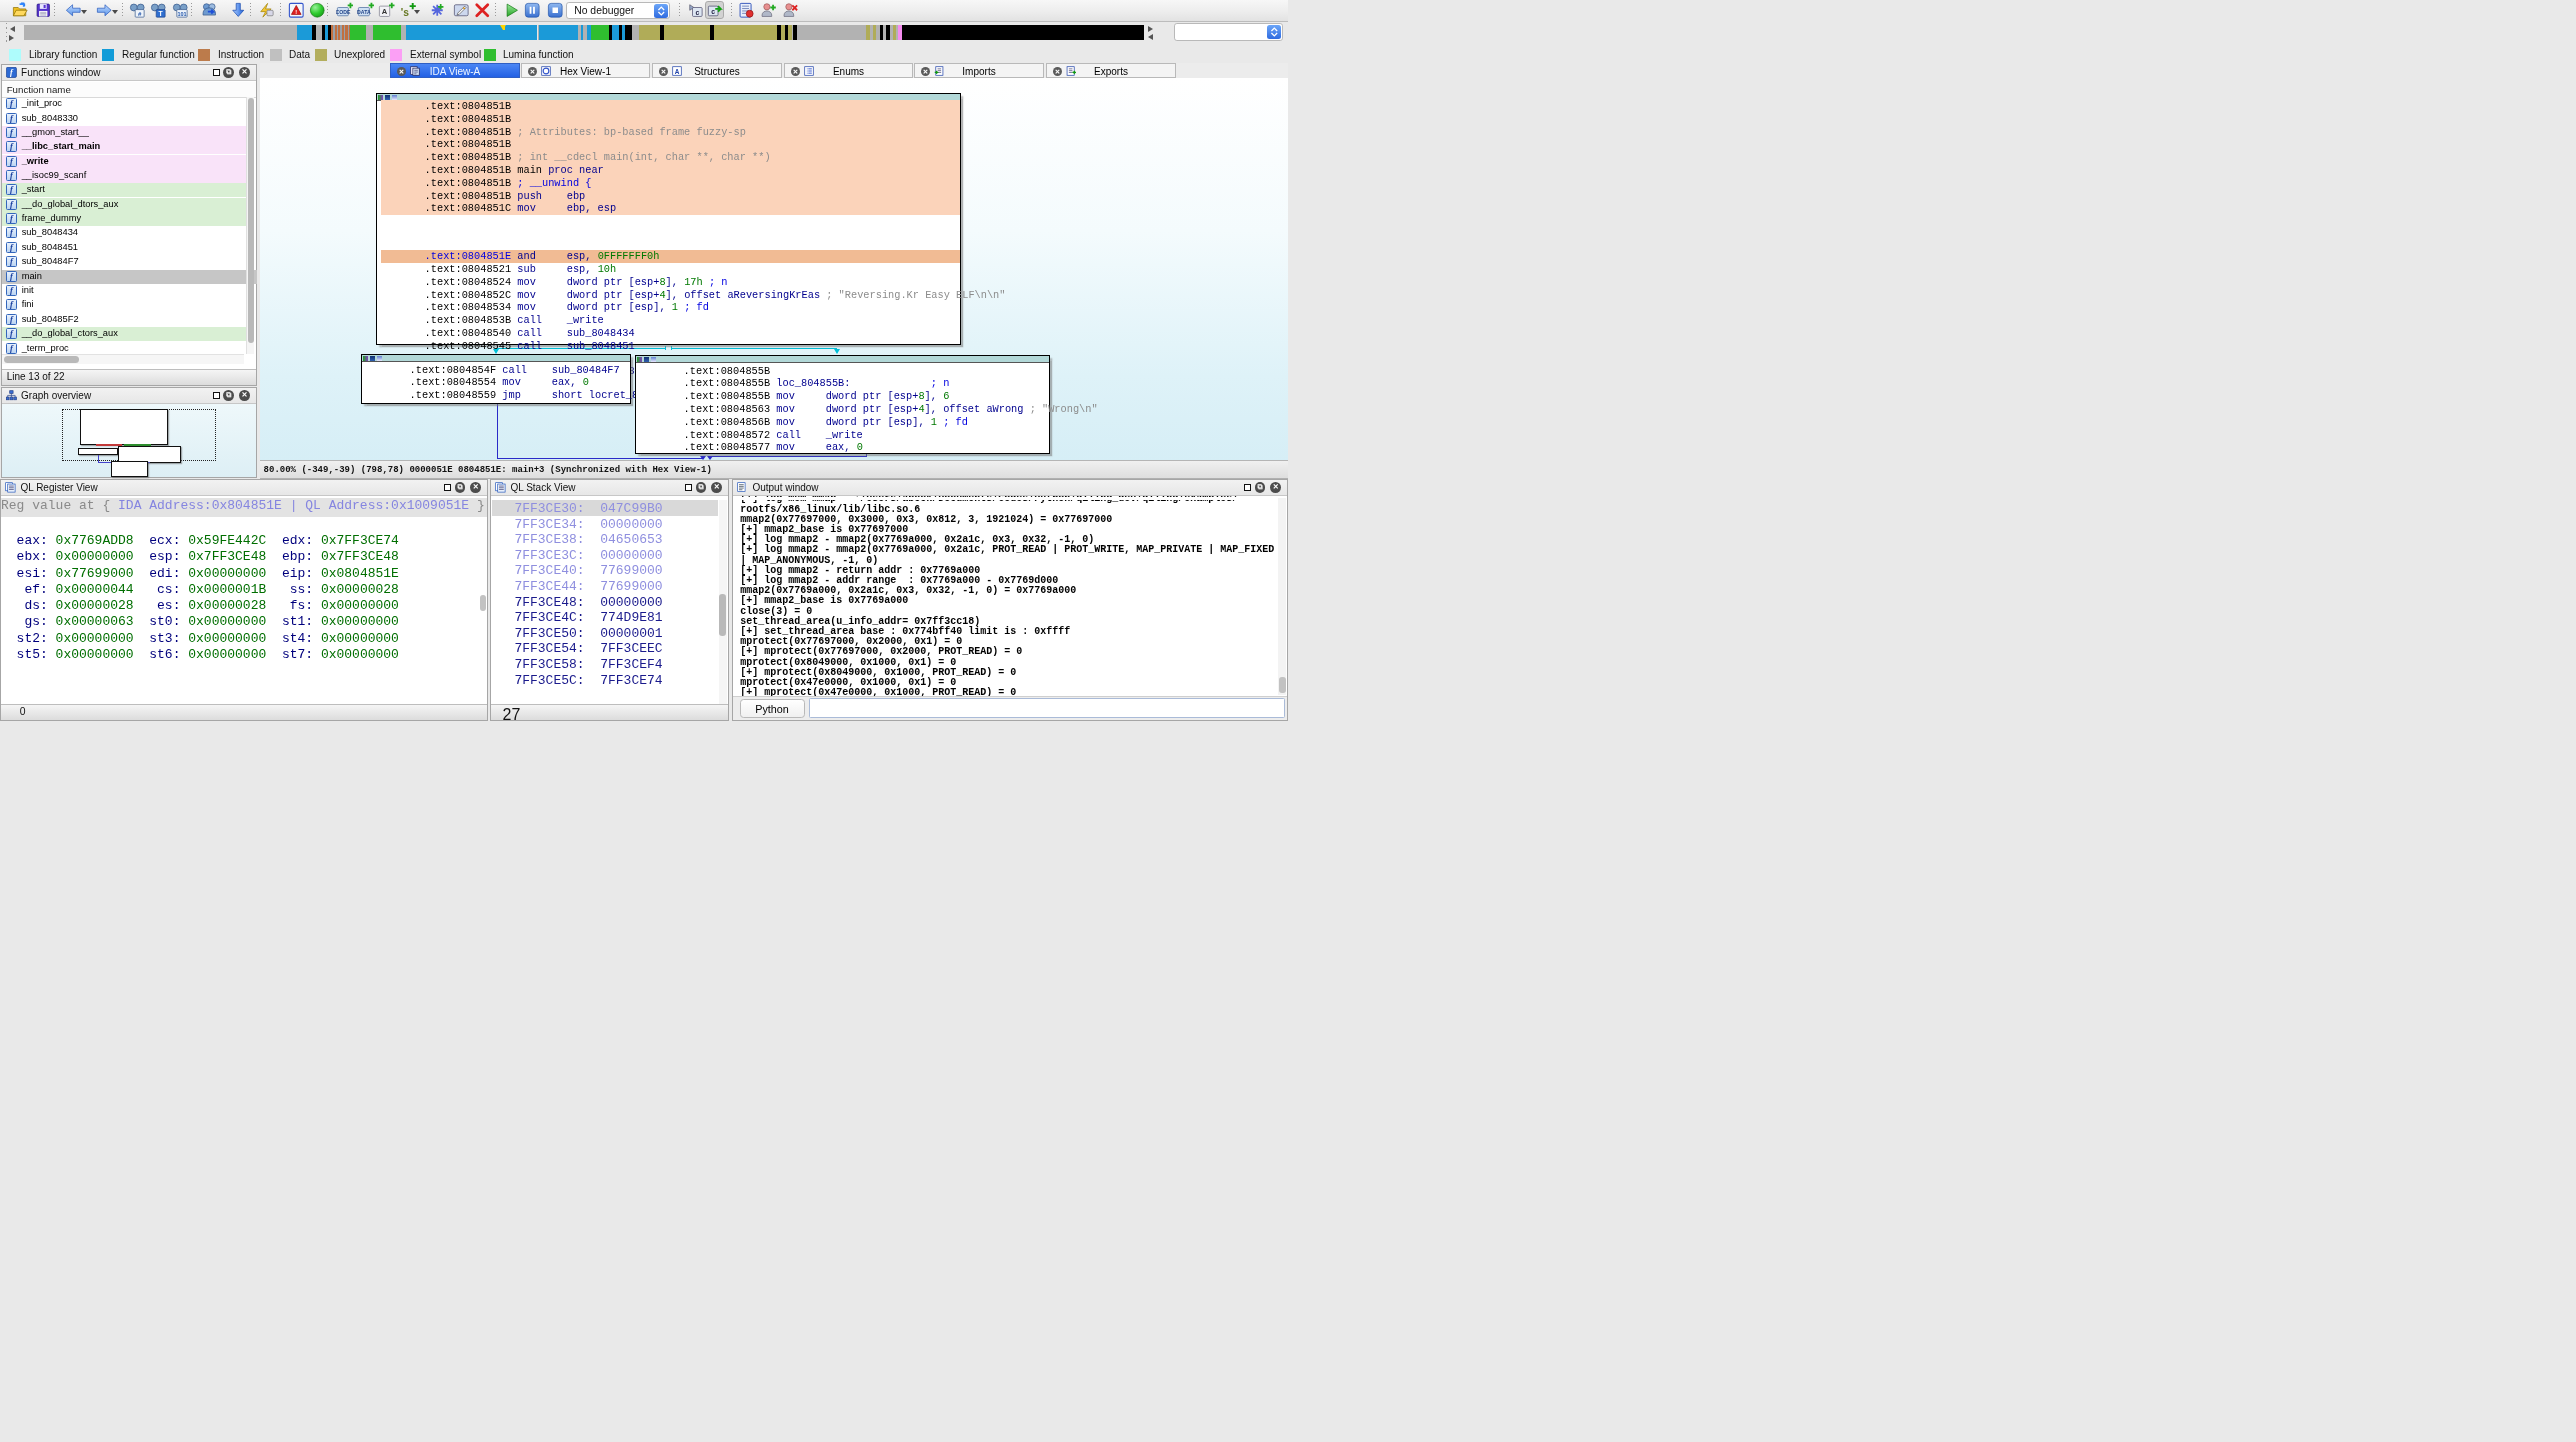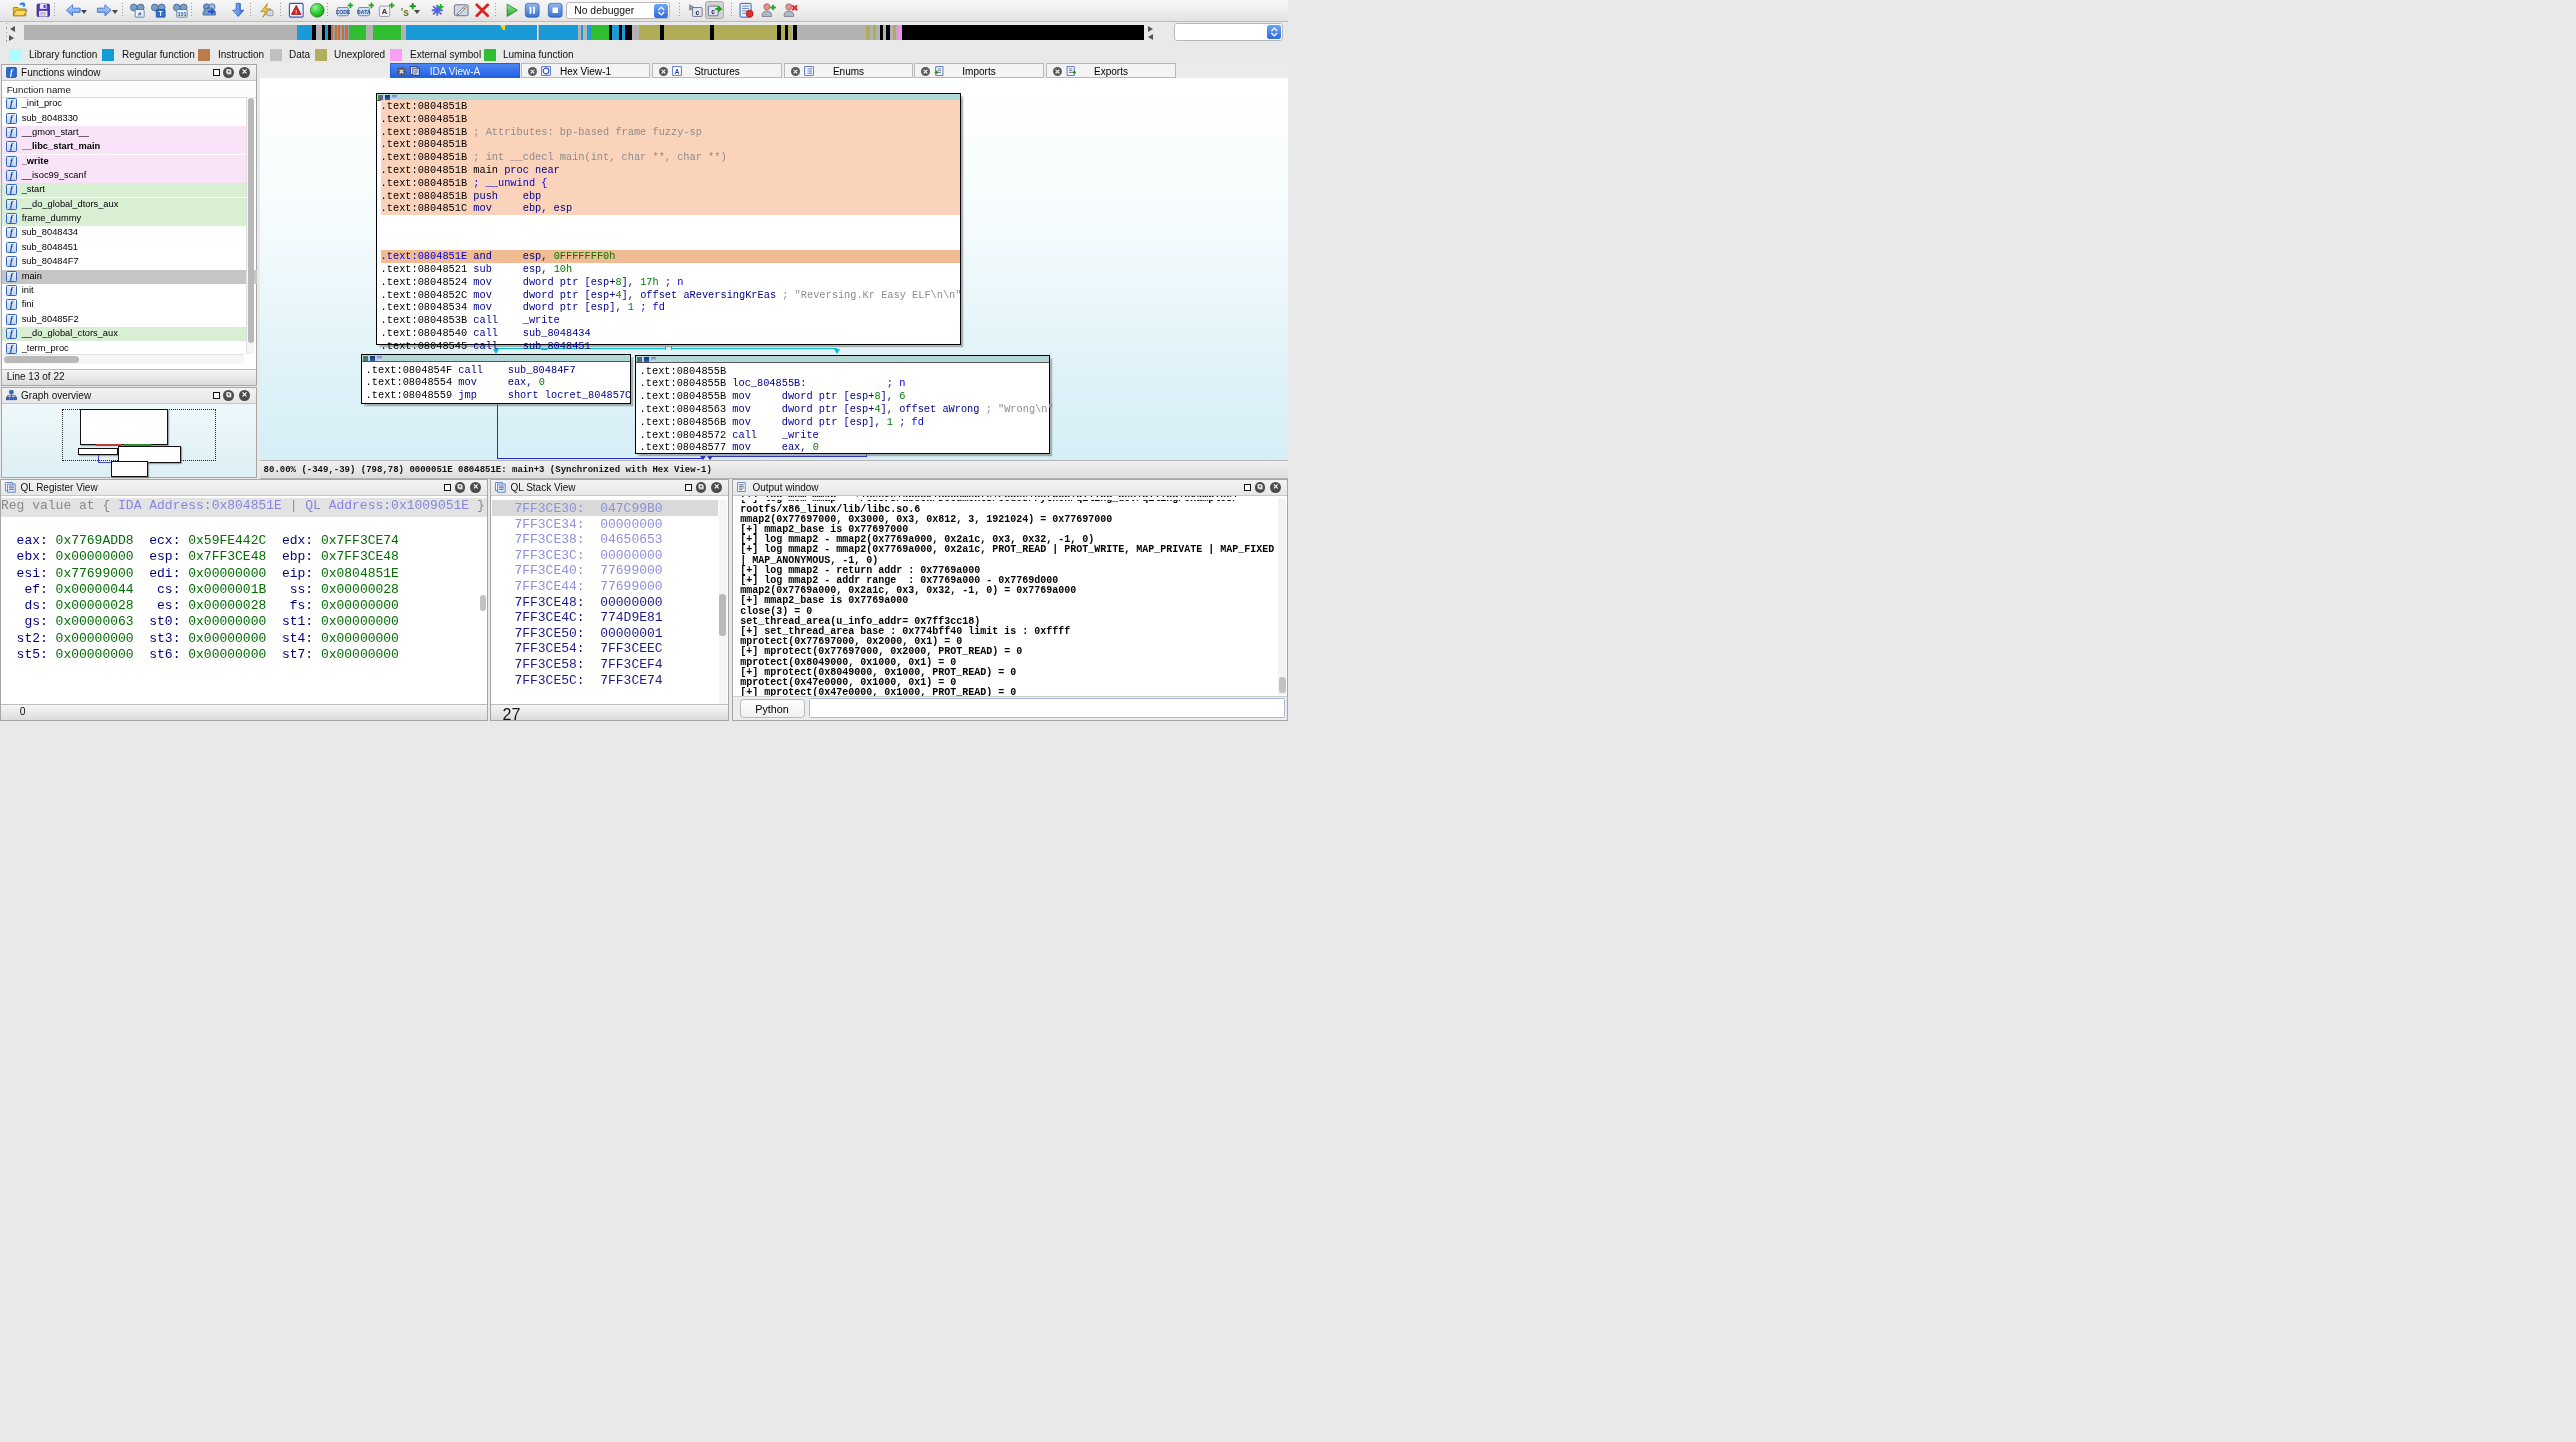--- a/index.html
+++ b/index.html
@@ -65,21 +65,21 @@
     background:linear-gradient(#f0f0f0,#dedede); border-top:0.7px solid #b5b5b5; border-bottom:0.7px solid #b0b0b0;
     font-family:"Liberation Mono",monospace; font-weight:bold; font-size:9px; color:#111;
     padding-left:3.6px; padding-top:3.6px; }
   
   .blk { position:absolute; background:#fff; border:1.2px solid #000;
     box-shadow:2.9px 2.9px 1.4px rgba(120,120,120,0.55); }
   .bstrip { position:absolute; left:0; top:0; right:0; height:6.5px; background:#b2d8d8; border-bottom:0.7px solid #555; }
   .bstrip i { position:absolute; top:0.7px; width:5px; height:5px; display:block; }
   .code { position:absolute; font-family:"Liberation Mono",monospace; font-size:10.3px;
     line-height:12.8px; color:#000; }
-  .code div { height:12.8px; white-space:pre; overflow:visible; }
+  .code div { height:12.8px; white-space:pre; overflow:visible;padding-left:44px; }
   .m  { color:#00008e; }   
   .b  { color:#0000e0; }   
   .g  { color:#007800; }   
   .gy { color:#8c8c8c; }   
   .edge { position:absolute; }
   
   .mono18 { font-family:"Liberation Mono",monospace; font-size:13px; }
   #regs  { left:0px; top:479px; width:488px; height:242px; }
   #stack { left:490px; top:479px; width:239px; height:242px; }
   #outw  { left:732px; top:479px; width:556px; height:242px; }

